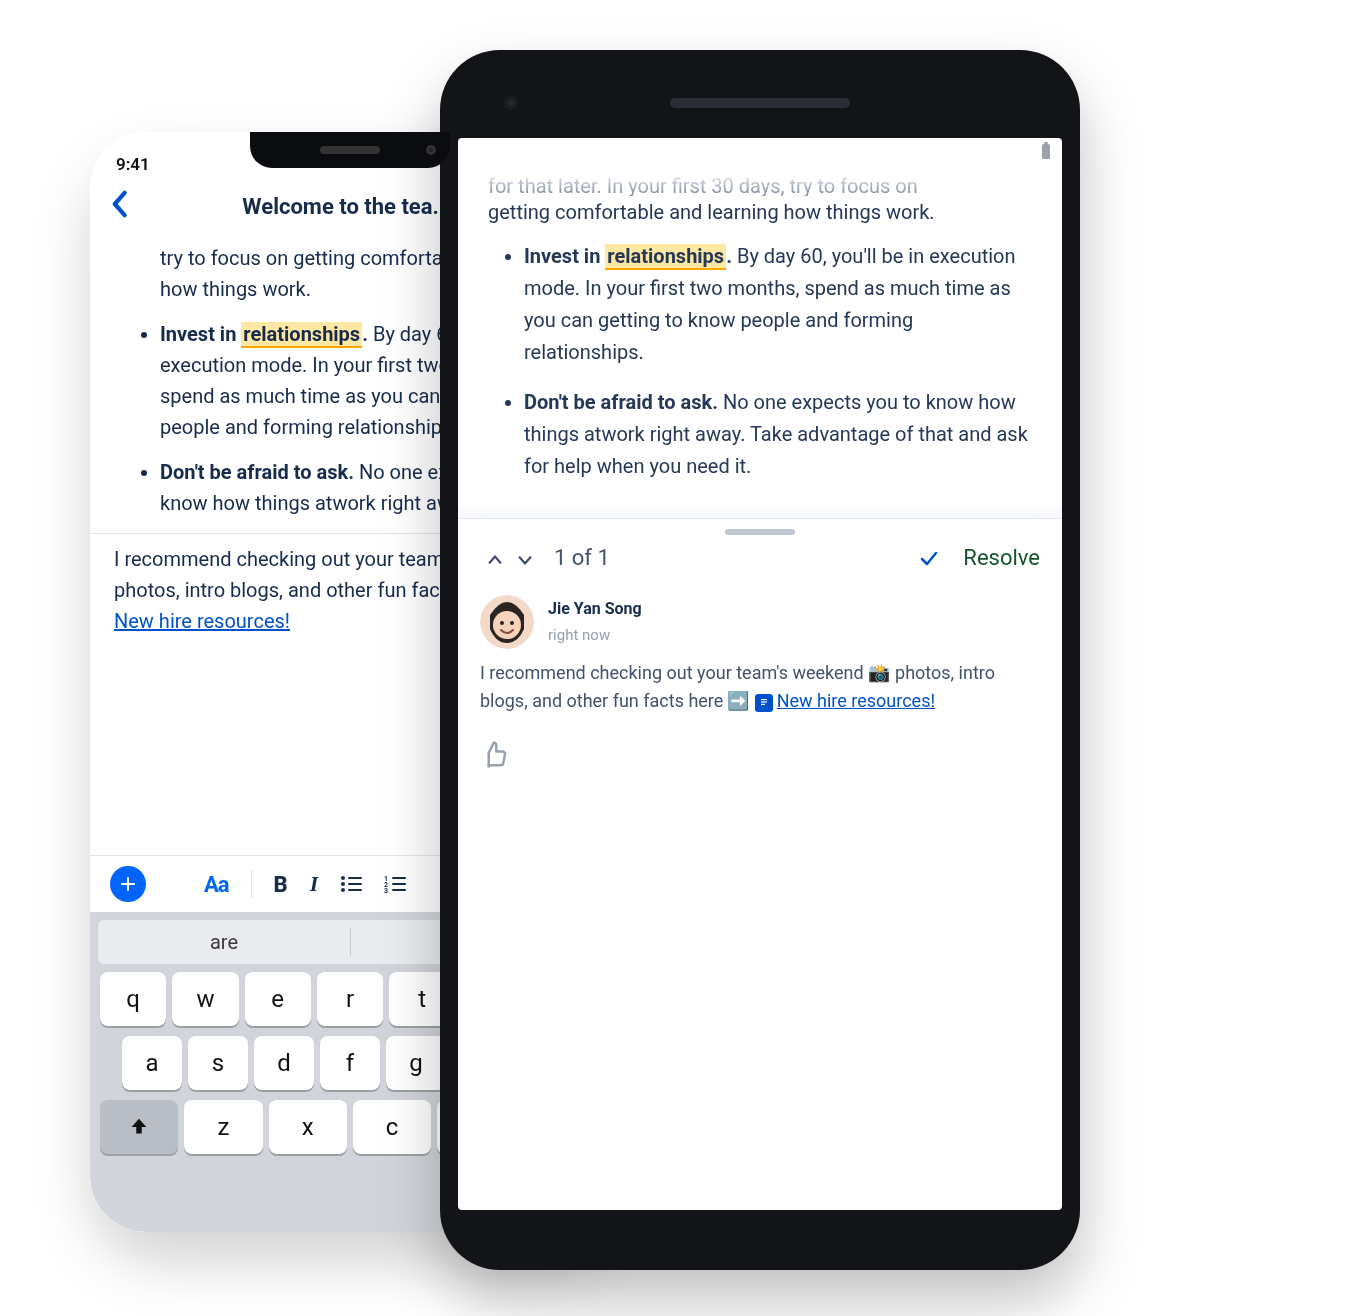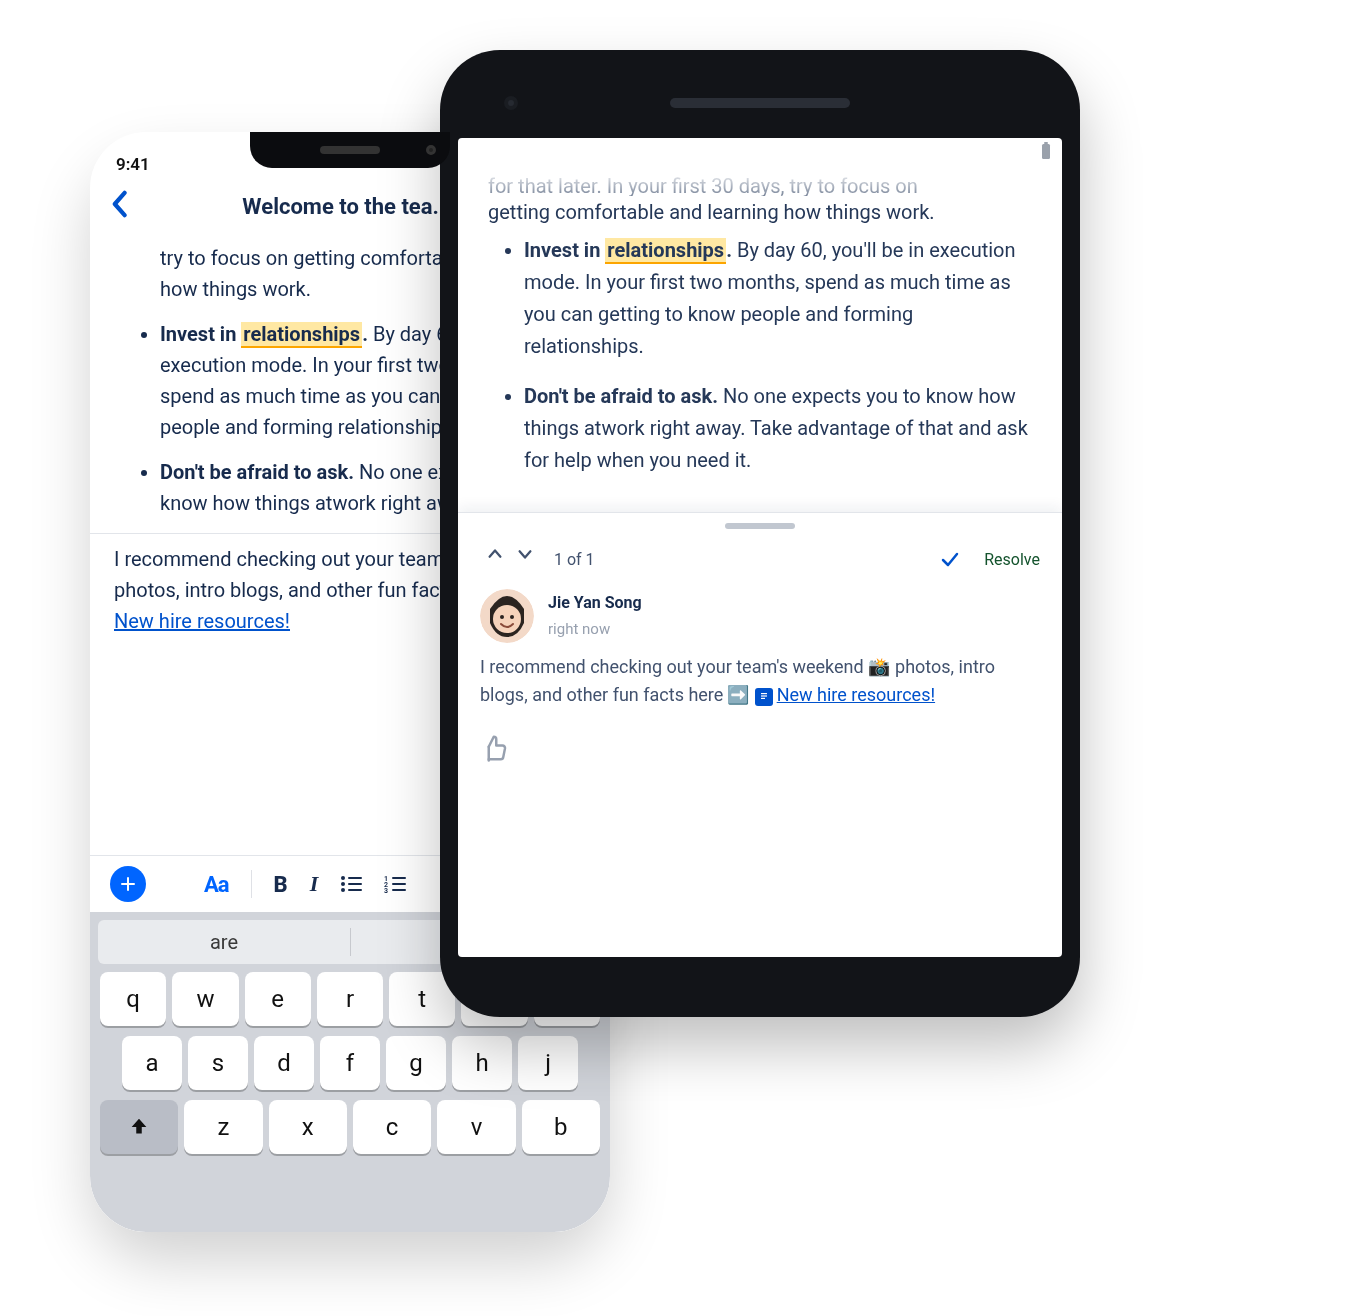--- a/index.html
+++ b/index.html
@@ -104,21 +104,21 @@
     display:flex; align-items:center; justify-content:center;
     font-size:24px; color:#111;
   }
   .key.mod { background:#b9bdc6; }
   .key.shift svg { width:22px; height:22px; color:#111; }
 
   
   .android {
     position: absolute;
     left: 440px; top: 50px;
-    width: 640px; height: 967px;
+    width: 640px; height: 1220px;
     background: #121418;
     border-radius: 60px;
     padding: 18px 18px 60px 18px;
     box-shadow: 0 30px 60px rgba(0,0,0,.25);
   }
   .and-top {
     height: 70px; display:flex; align-items:center; justify-content:center; position:relative;
   }
   .and-speaker { width:180px; height:10px; background:#2a2e36; border-radius:6px; }
   .and-front-cam { position:absolute; left:46px; width:14px; height:14px; border-radius:50%; background:#262a31; border:4px solid #1a1d22;}
@@ -132,32 +132,32 @@
   .and-status { height:30px; display:flex; justify-content:flex-end; align-items:center; padding:0 10px; color:#9aa1ab; }
   .and-status svg { width:12px; height:18px; }
 
   .and-doc {
     padding: 2px 30px 18px 30px;
     color:#253858; font-size:20px; line-height:1.6; flex:0 0 auto;
   }
   .and-doc .faded-top { color:#7a869a; height:26px; overflow:hidden; position:relative; }
   .and-doc .faded-top::after { content:""; position:absolute; inset:0; background:linear-gradient(#fff, rgba(255,255,255,0));}
   .and-doc ul { list-style: disc; padding-left: 36px; margin: 4px 0 12px; }
-  .and-doc li { margin: 6px 0 18px; }
+  .and-doc li { margin: 12px 0 18px; }
 
   
   .panel {
     flex:1; border-top:1px solid #e2e5ea; display:flex; flex-direction:column;
     box-shadow: 0 -6px 12px rgba(9,30,66,.06);
   }
   .drag-handle { display:flex; justify-content:center; padding:10px 0 6px; }
   .drag-handle span { width:70px; height:6px; background:#c1c7d0; border-radius:3px; display:block;}
   .panel-bar {
-    display:flex; align-items:flex-end; padding: 4px 22px 14px;
-    color:#42526e; font-size:16px;
+    display:flex; align-items:flex-start; padding: 4px 22px 14px;
+    color:#42526e; font-size:22px;
   }
   .nav-btn { width:30px; height:30px; display:flex; align-items:center; justify-content:center; color:#42526e;}
   .counter { margin-left: 14px; }
   .resolve { margin-left:auto; color:#14532d; display:flex; align-items:center; gap:24px;}
   .comment {
     padding: 6px 22px 16px; color:#42526e; font-size:18px; line-height:1.55;
   }
   .comment-head { display:flex; align-items:center; gap:14px; margin-bottom:6px;}
   .avatar {
     width:54px; height:54px; border-radius:50%; overflow:hidden; flex-shrink:0;

